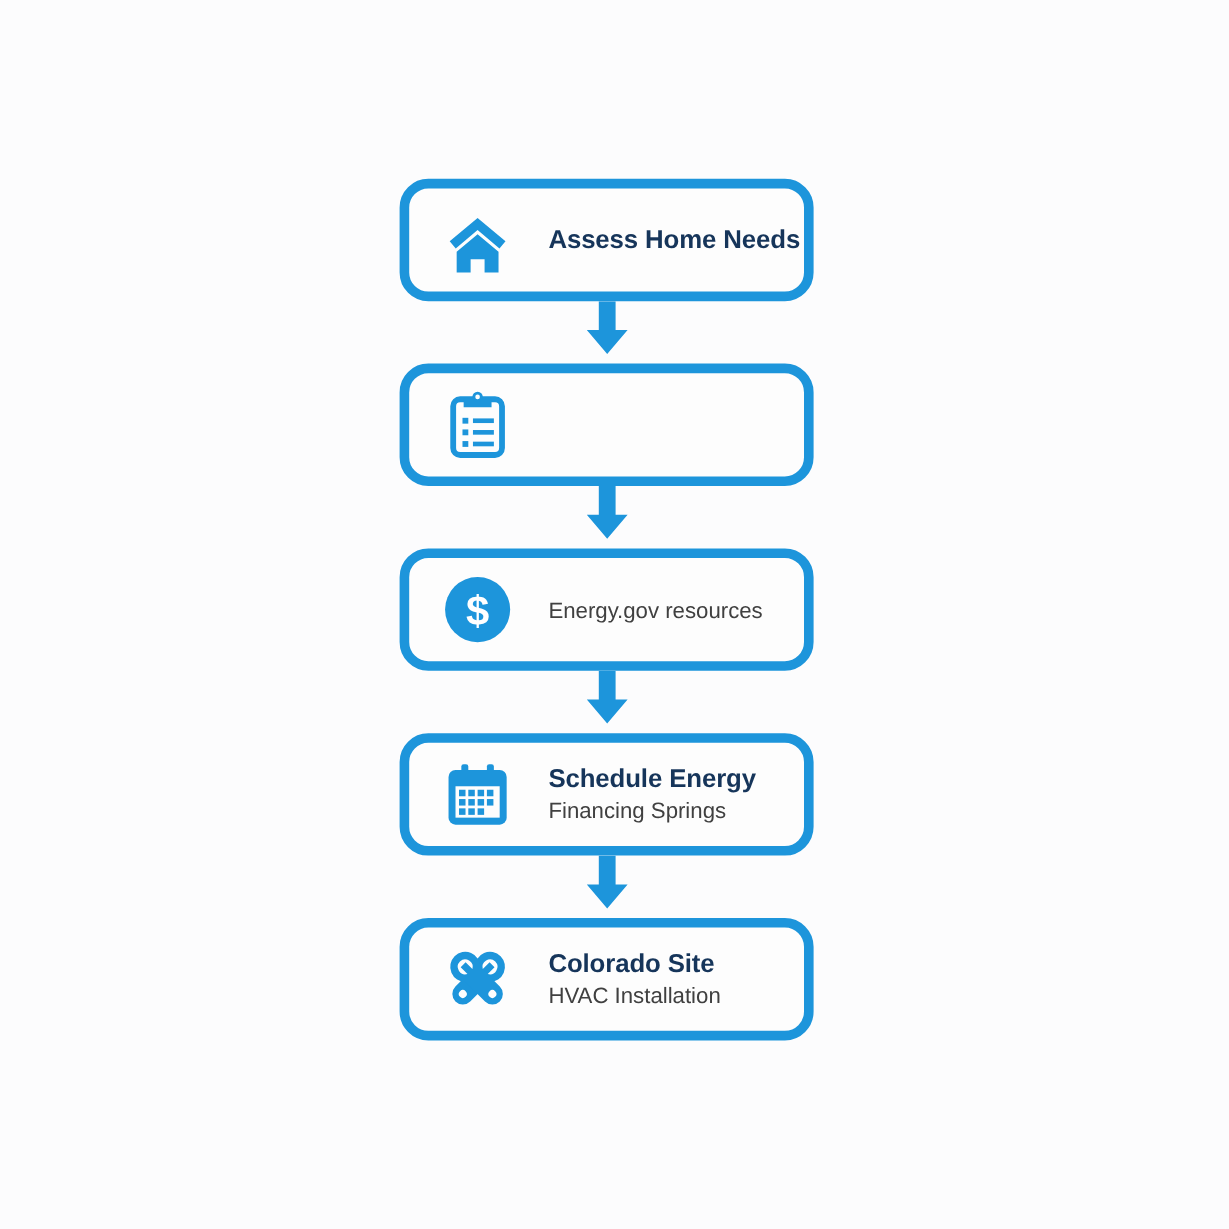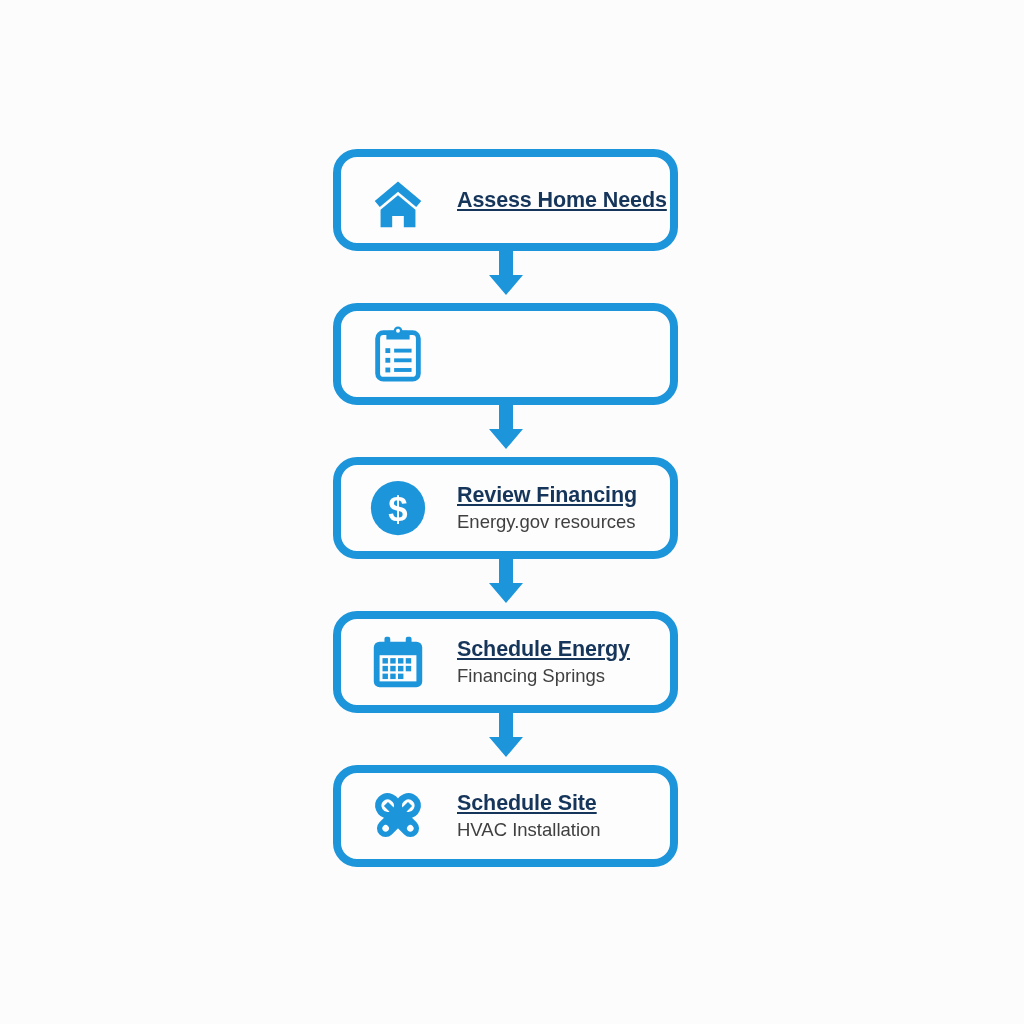--- a/index.html
+++ b/index.html
@@ -66,21 +66,20 @@
     min-width: 0;
   }
 
   .step-title {
     font-size: 21.5px;
     font-weight: bold;
     color: #16355a;
     line-height: 1.16;
     letter-spacing: -0.1px;
     white-space: nowrap;
-    text-decoration: underline;
   }
 
   .step-sub {
     font-size: 18.5px;
     font-weight: normal;
     color: #404040;
     line-height: 1.2;
     margin-top: 3px;
     white-space: nowrap;
   }
@@ -149,21 +148,20 @@
     </span>
 
     <div class="step-box">
       <span class="step-icon">
         <svg viewBox="0 0 64 64" aria-hidden="true">
           <circle cx="32" cy="32" r="28" fill="#1d95db"></circle>
           <text x="32" y="45.5" text-anchor="middle" font-family="Liberation Sans, sans-serif" font-size="36" font-weight="bold" fill="#ffffff">$</text>
         </svg>
       </span>
       <span class="step-text">
-        <span class="step-title">Review Financing</span>
         <span class="step-sub">Energy.gov resources</span>
       </span>
     </div>
 
     <span class="connector">
       <svg viewBox="0 0 52 52" aria-hidden="true">
         <path d="M19 0 h14 v24 h10 L26 44 L9 24 h10 Z" fill="#1d95db"></path>
       </svg>
     </span>
 
@@ -214,19 +212,19 @@
 
             <g transform="rotate(-45 32 32)">
               <path d="M32 4 a13 13 0 0 0 -9 22.3 V50 a9 9 0 0 0 18 0 V26.3 A13 13 0 0 0 32 4 Z
                        M32 10.5 l0 0 a6.5 6.5 0 0 1 3 12.2 v-8.3 h-6 v8.3 a6.5 6.5 0 0 1 3 -12.2 Z"></path>
               <circle cx="32" cy="50" r="3.4" fill="#fdfdfd"></circle>
             </g>
           </g>
         </svg>
       </span>
       <span class="step-text">
-        <span class="step-title">Schedule Site</span>
+        <span class="step-title">Colorado Site</span>
         <span class="step-sub">HVAC Installation</span>
       </span>
     </div>
 
   </div>
 </div>
 
 </body></html>

